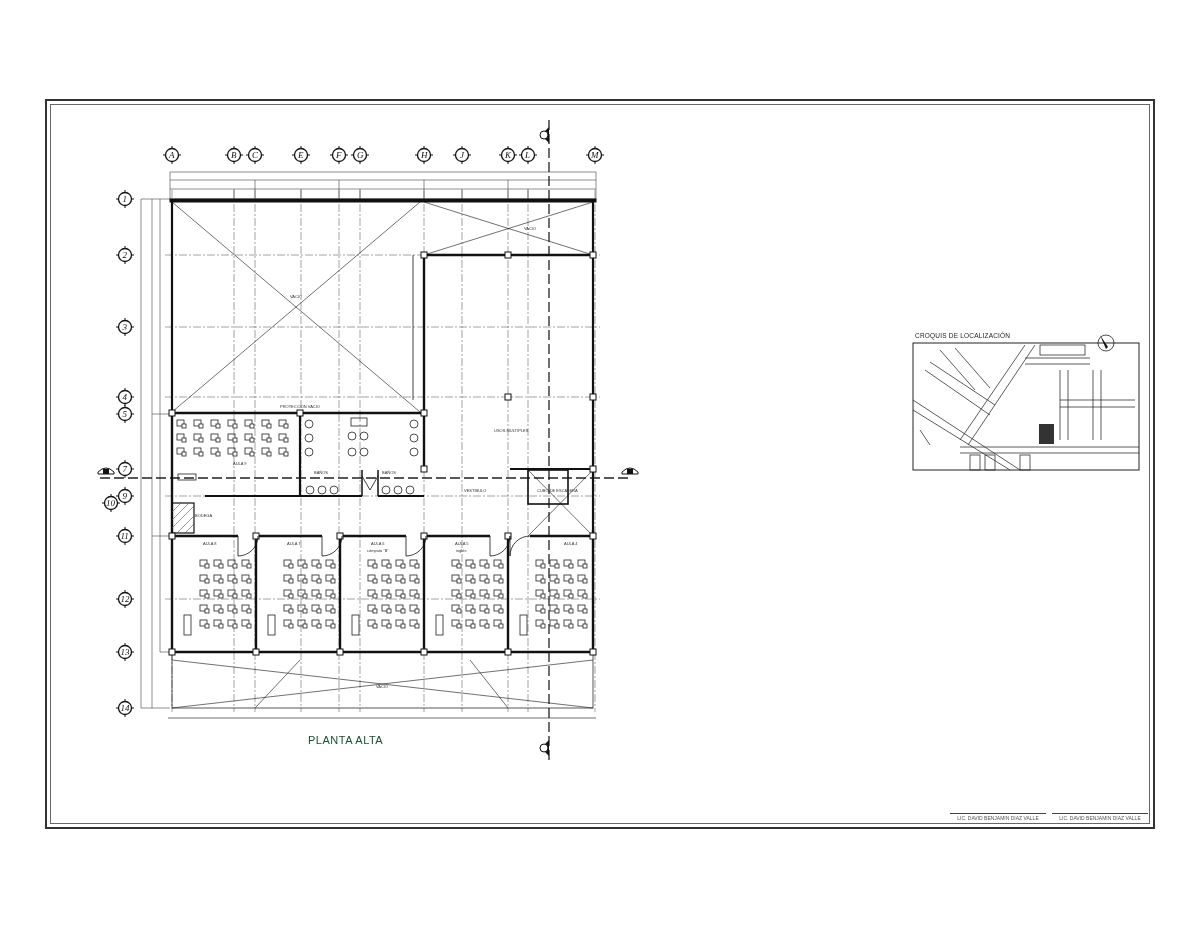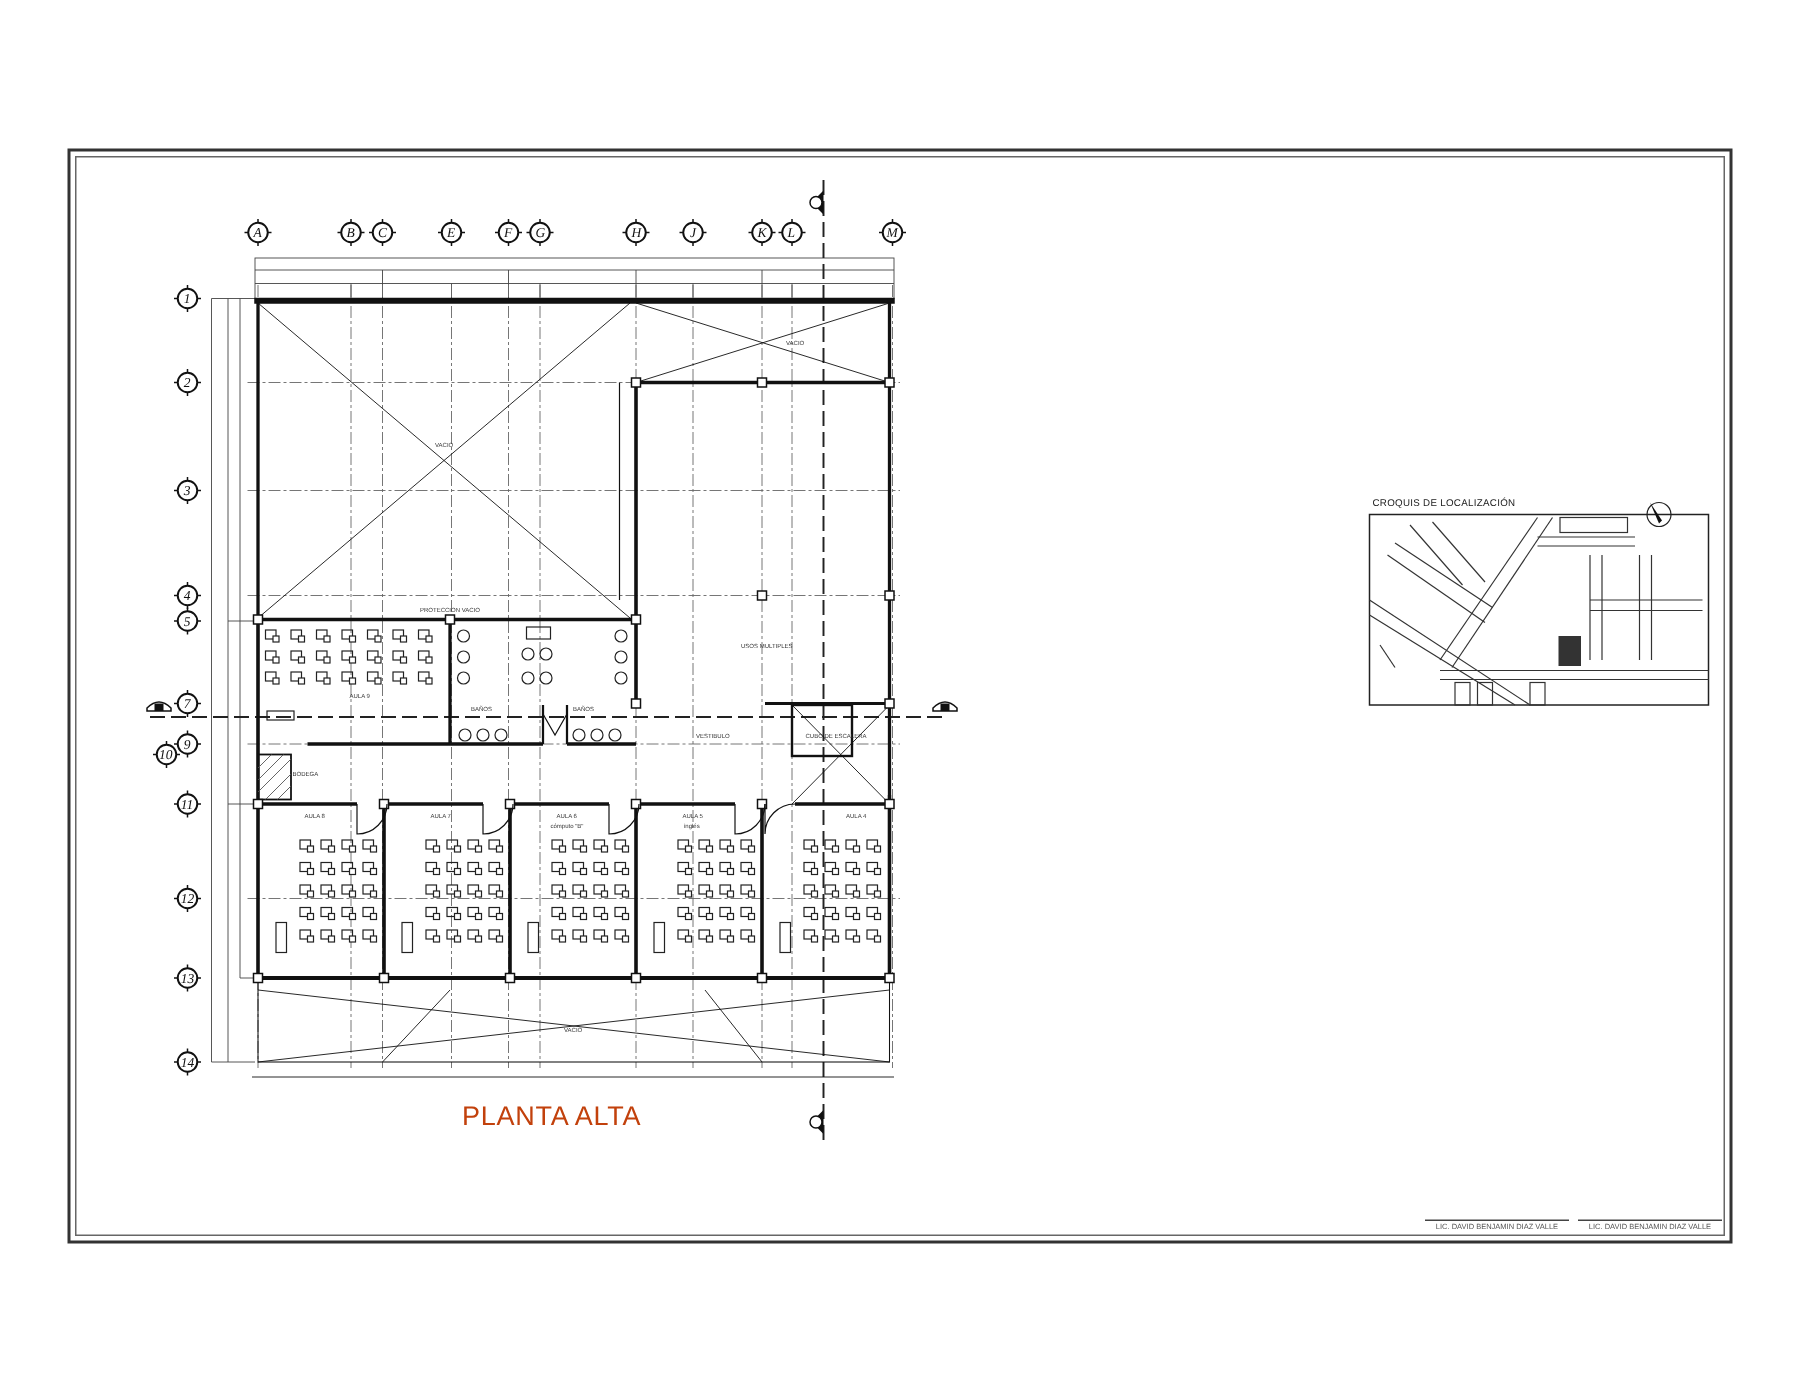--- a/index.html
+++ b/index.html
@@ -1,20 +1,20 @@
 <!DOCTYPE html>
 <html><head>
 <meta charset="utf-8">
 <style>
   html,body{margin:0;padding:0;background:#fff;}
   body{width:1200px;height:927px;position:relative;overflow:hidden;font-family:"Liberation Sans",sans-serif;color:#111;}
   .sheet-outer{position:absolute;left:45px;top:99px;width:1110px;height:730px;border:2px solid #333;box-sizing:border-box;}
   .sheet-inner{position:absolute;left:50px;top:104px;width:1100px;height:720px;border:1px solid #666;box-sizing:border-box;}
   svg{position:absolute;left:0;top:0;}
-  .plan-title{position:absolute;left:308px;top:734px;font-size:18px;letter-spacing:0.5px;color:#c2410c;}
+  .plan-title{position:absolute;left:308px;top:734px;font-size:11px;letter-spacing:0.5px;color:#14532d;}
   .loc-title{position:absolute;left:915px;top:332px;font-size:6.5px;color:#222;letter-spacing:0.2px;}
   .sig{position:absolute;top:813px;font-size:5px;color:#555;border-top:1px solid #444;padding-top:1px;width:96px;text-align:center;}
   .tiny{font-family:"Liberation Sans",sans-serif;font-size:4px;fill:#333;}
   .axis-lbl{font-family:"Liberation Serif",serif;font-style:italic;font-size:9px;fill:#111;}
 </style>
 </head>
 <body>
 
 <div class="sheet-outer"></div>
 <div class="sheet-inner"></div>

